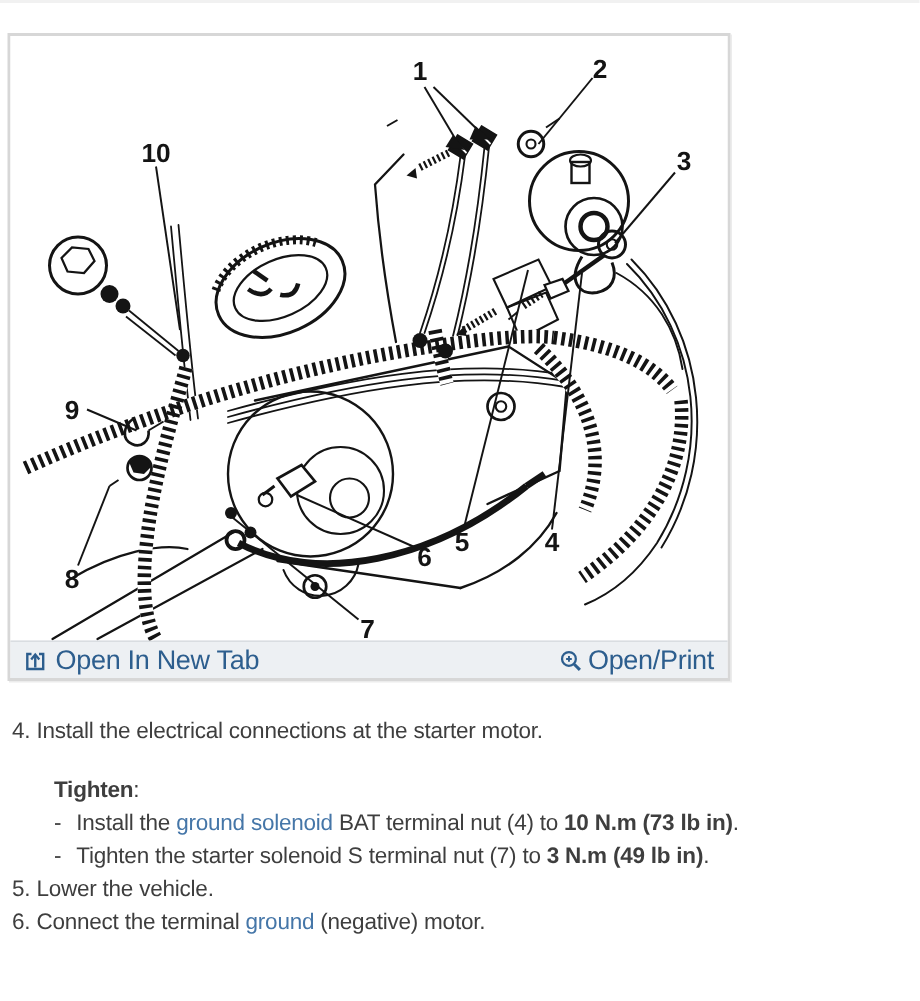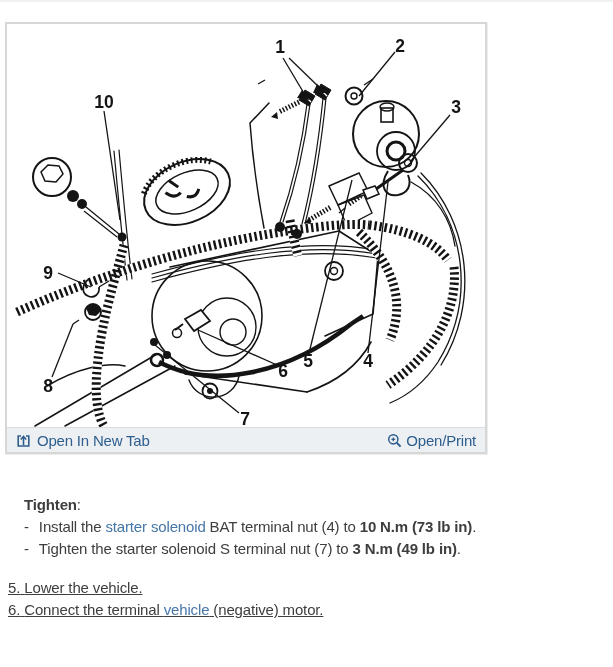--- a/index.html
+++ b/index.html
@@ -14,36 +14,36 @@
   
   .viewer{
     position:absolute;left:5px;top:22px;width:478px;
     border:2px solid #d7d7d7;background:#fff;
     box-shadow:1px 1px 0 #ececec;
   }
   .diagram{width:478px;height:403px;display:block;background:#fff;}
   .viewer-bar{
     height:24px;background:#edf0f3;border-top:1px solid #d9dde1;
     display:flex;align-items:center;justify-content:space-between;
-    padding:0 9px;font-size:15px;letter-spacing:-0.2px;
+    padding:0 9px;font-size:18px;letter-spacing:-0.2px;
   }
   .bar-link{display:flex;align-items:center;gap:6px;color:#2d5e8e;cursor:pointer;text-decoration:none;}
   .bar-link svg{display:block;}
 
   
   .steps{
     position:absolute;left:8px;top:477px;width:598px;
     font-size:15px;line-height:22px;color:#3e3e3e;letter-spacing:-0.15px;
   }
   .steps .link{color:#4576a8;cursor:pointer;}
   .steps b{font-weight:bold;}
-  .tighten-block{margin-top:17px;margin-left:16px;}
+  .tighten-block{margin-top:17px;margin-left:28px;}
   .bullet{display:flex;}
   .bullet .dash{flex:0 0 auto;padding-right:10px;}
-  .later-steps{margin-top:17px;text-decoration:underline;}
+  .later-steps{}
 
   
   .ink{stroke:#141414;}
   text.callout{
     font-family:"Liberation Sans",sans-serif;font-weight:bold;
     font-size:17.5px;fill:#141414;text-anchor:middle;
   }
 </style>
 </head>
 <body>
@@ -232,40 +232,44 @@
             <path d="M9.8,9.8 L13.6,13.6" stroke-width="2"></path>
           </svg>
         </span>
         <span>Open/Print</span>
       </a>
     </div>
   </div>
 
   <div class="steps">
 
+    <div class="step">
+      <span>4.</span>
+      <span>Install the electrical connections at the starter motor.</span>
+    </div>
 
     <div class="tighten-block">
       <div><b>Tighten</b><span>:</span></div>
 
       <div class="bullet">
         <span class="dash">-</span>
-        <span><span>Install the </span><span class="link">starter solenoid</span><span> BAT terminal nut (4) to </span><b>10 N.m (73 lb in)</b><span>.</span></span>
+        <span><span>Install the </span><span class="link">ground solenoid</span><span> BAT terminal nut (4) to </span><b>10 N.m (73 lb in)</b><span>.</span></span>
       </div>
 
       <div class="bullet">
         <span class="dash">-</span>
         <span><span>Tighten the starter solenoid S terminal nut (7) to </span><b>3 N.m (49 lb in)</b><span>.</span></span>
       </div>
     </div>
 
     <div class="later-steps">
       <div class="step">
         <span>5.</span>
         <span>Lower the vehicle.</span>
       </div>
       <div class="step">
         <span>6.</span>
-        <span><span>Connect the terminal </span><span class="link">vehicle</span><span> (negative) motor.</span></span>
+        <span><span>Connect the terminal </span><span class="link">ground</span><span> (negative) motor.</span></span>
       </div>
     </div>
 
   </div>
 </div>
 
 </body></html>

